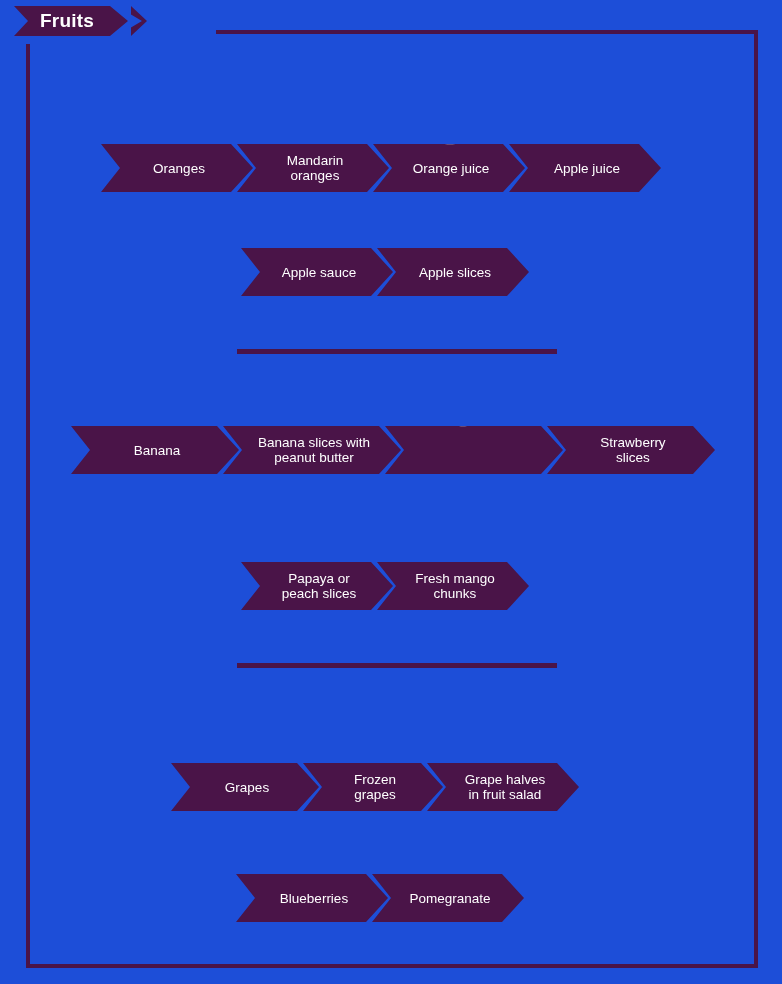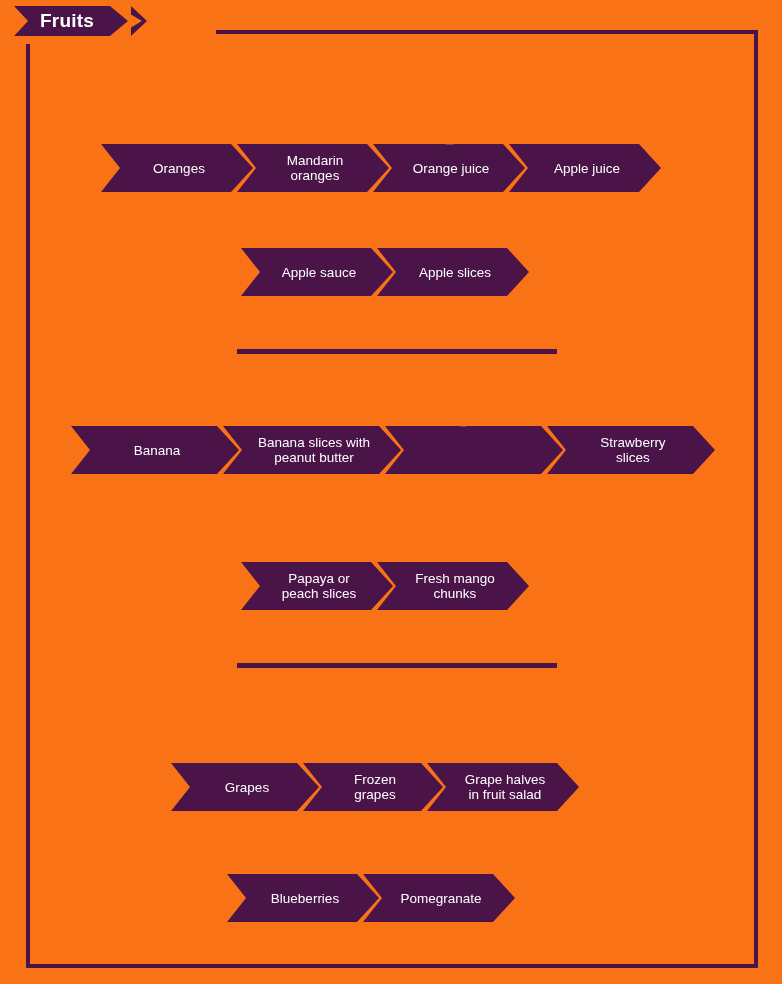--- a/index.html
+++ b/index.html
@@ -9,21 +9,21 @@
     background: #ffffff;
   }
   body {
     font-family: "Liberation Sans", sans-serif;
     -webkit-font-smoothing: antialiased;
   }
   #page {
     position: relative;
     width: 782px;
     height: 984px;
-    background: #f97316;
+    background: #1d4ed8;
     overflow: hidden;
   }
 
   
   .frame-left {
     position: absolute;
     left: 26px;
     top: 44px;
     width: 4px;
     height: 924px;
@@ -513,21 +513,21 @@
                 <ellipse cx="20" cy="43" rx="3.2" ry="2.3"></ellipse>
       <ellipse cx="34" cy="42" rx="3.2" ry="2.3"></ellipse>
                 <ellipse cx="48" cy="42" rx="3" ry="2.2"></ellipse>
     </g>
   </svg>
           </div>
           <div class="chip-label">Grape halves
 in fruit salad</div>
         </div>
       </div>
-      <div class="row" style="left: 227px; top: 874px; justify-content: flex-end;">
+      <div class="row" style="left: 236px; top: 874px; justify-content: flex-end;">
         <div class="chip" style="width: 152px;">
           <div class="badge">4</div>
           <div class="art">
             <svg viewBox="0 0 74 62">
     <g fill="#3d4a75">
       <circle cx="23" cy="24" r="9"></circle>
                 <circle cx="40" cy="20" r="8.5"></circle>
       <circle cx="53" cy="27" r="8"></circle>
                 <circle cx="16" cy="38" r="8.5"></circle>
       <circle cx="33" cy="34" r="9"></circle>

